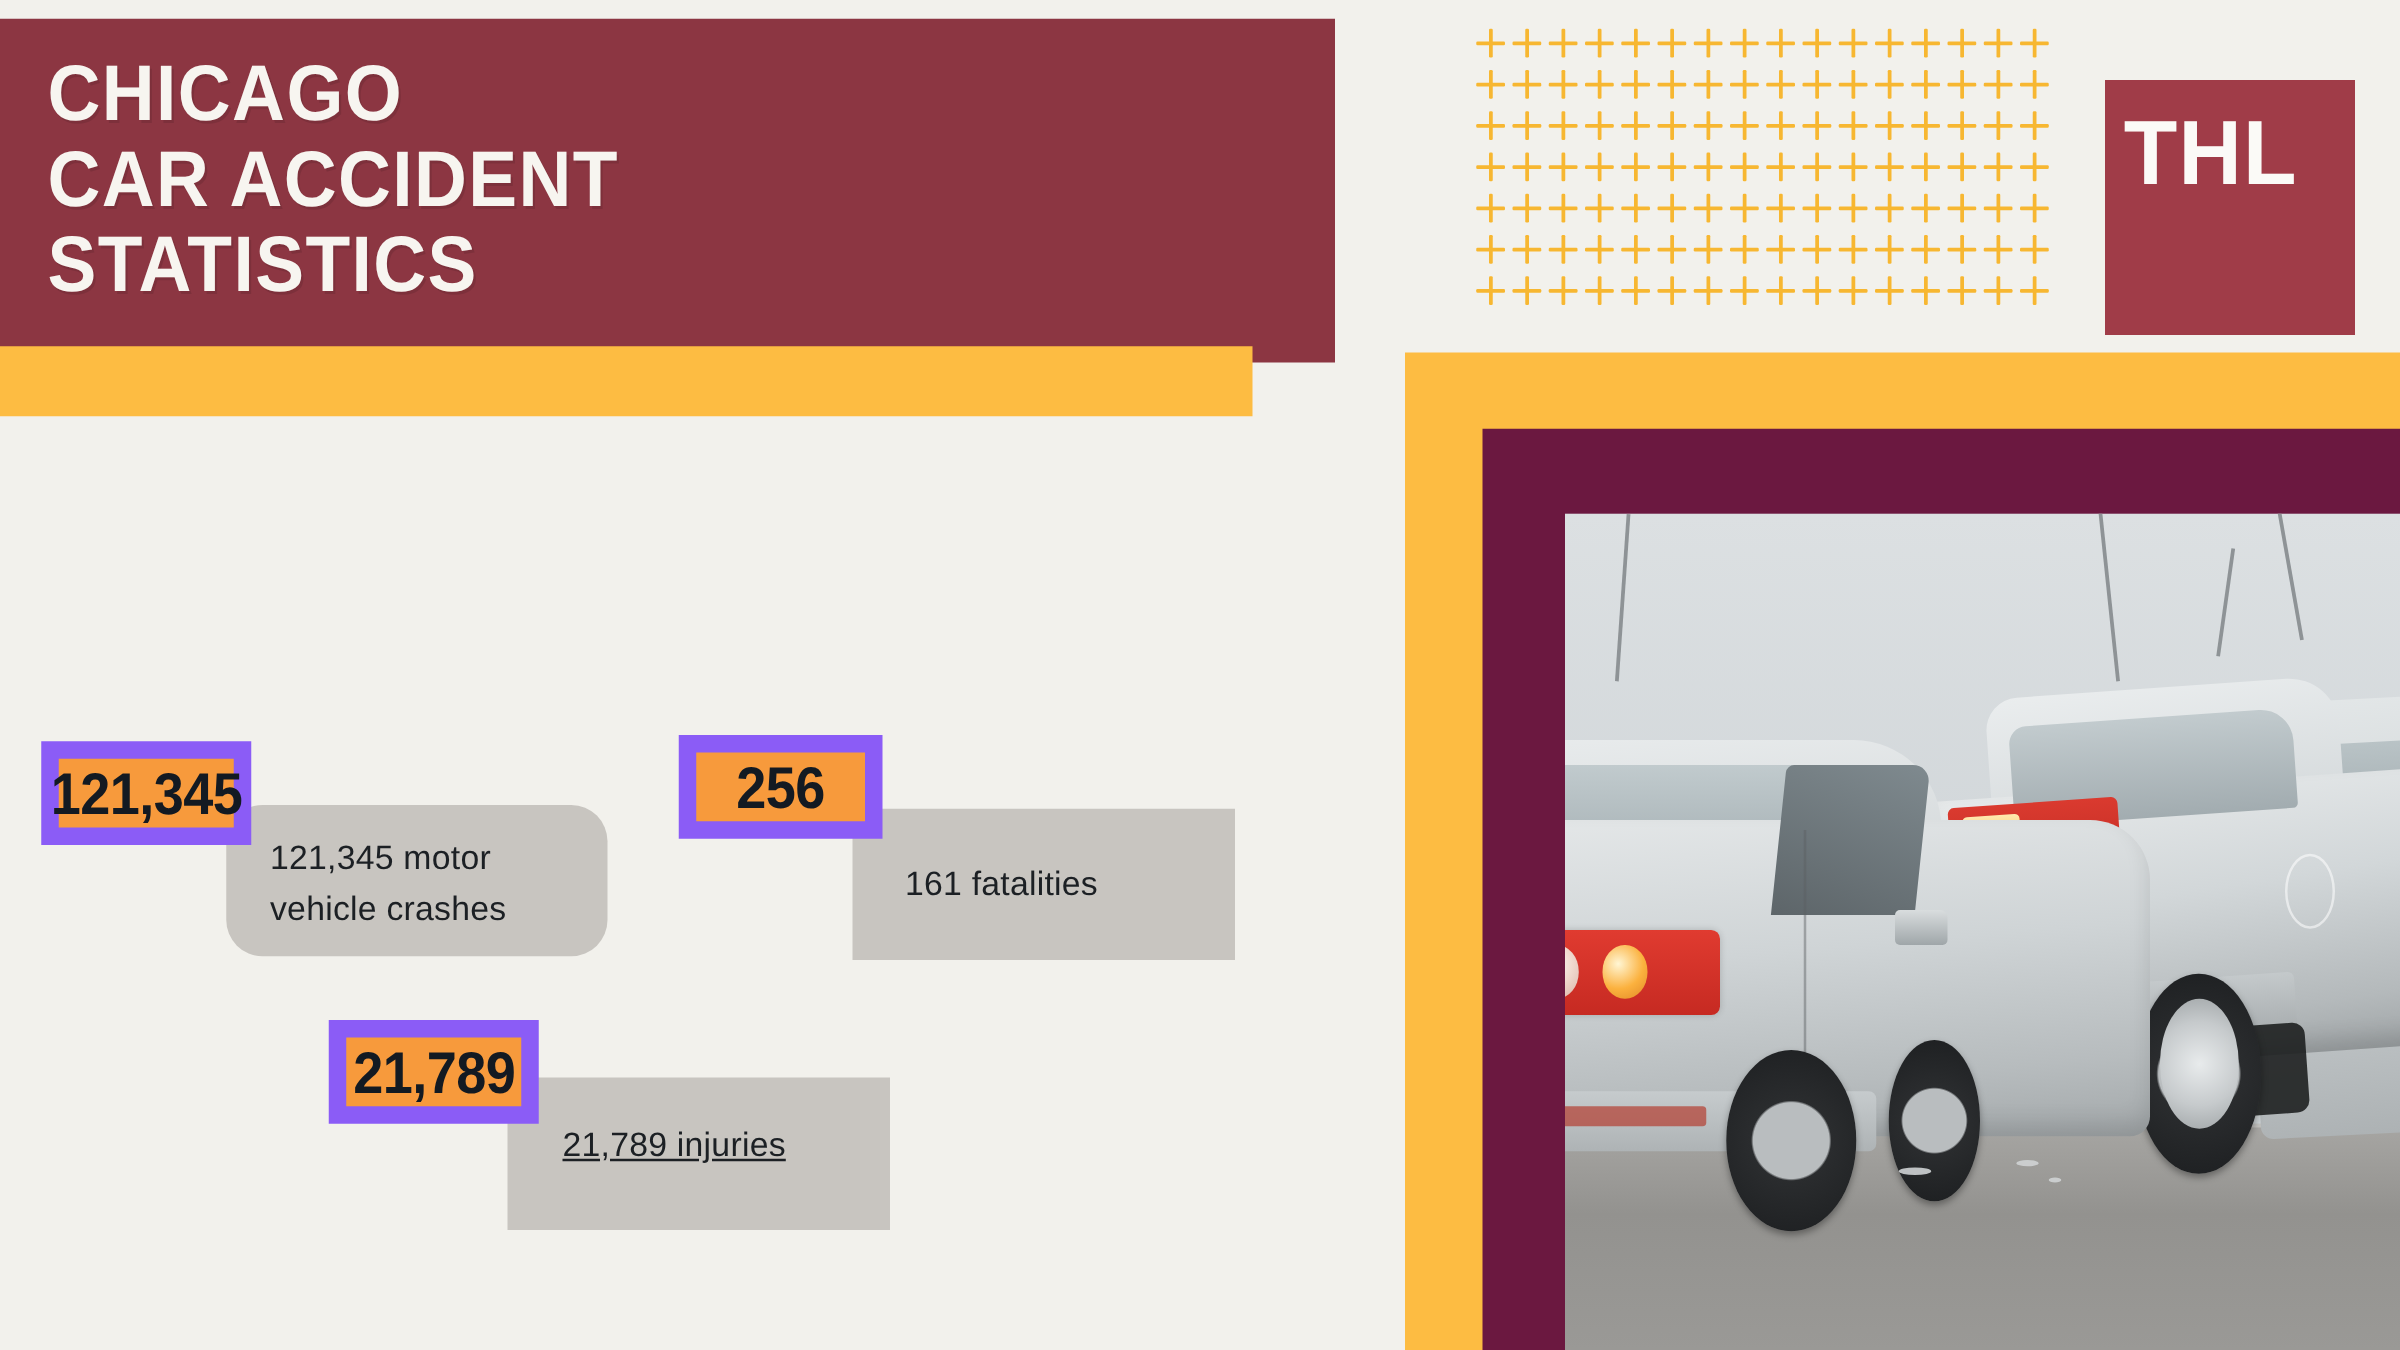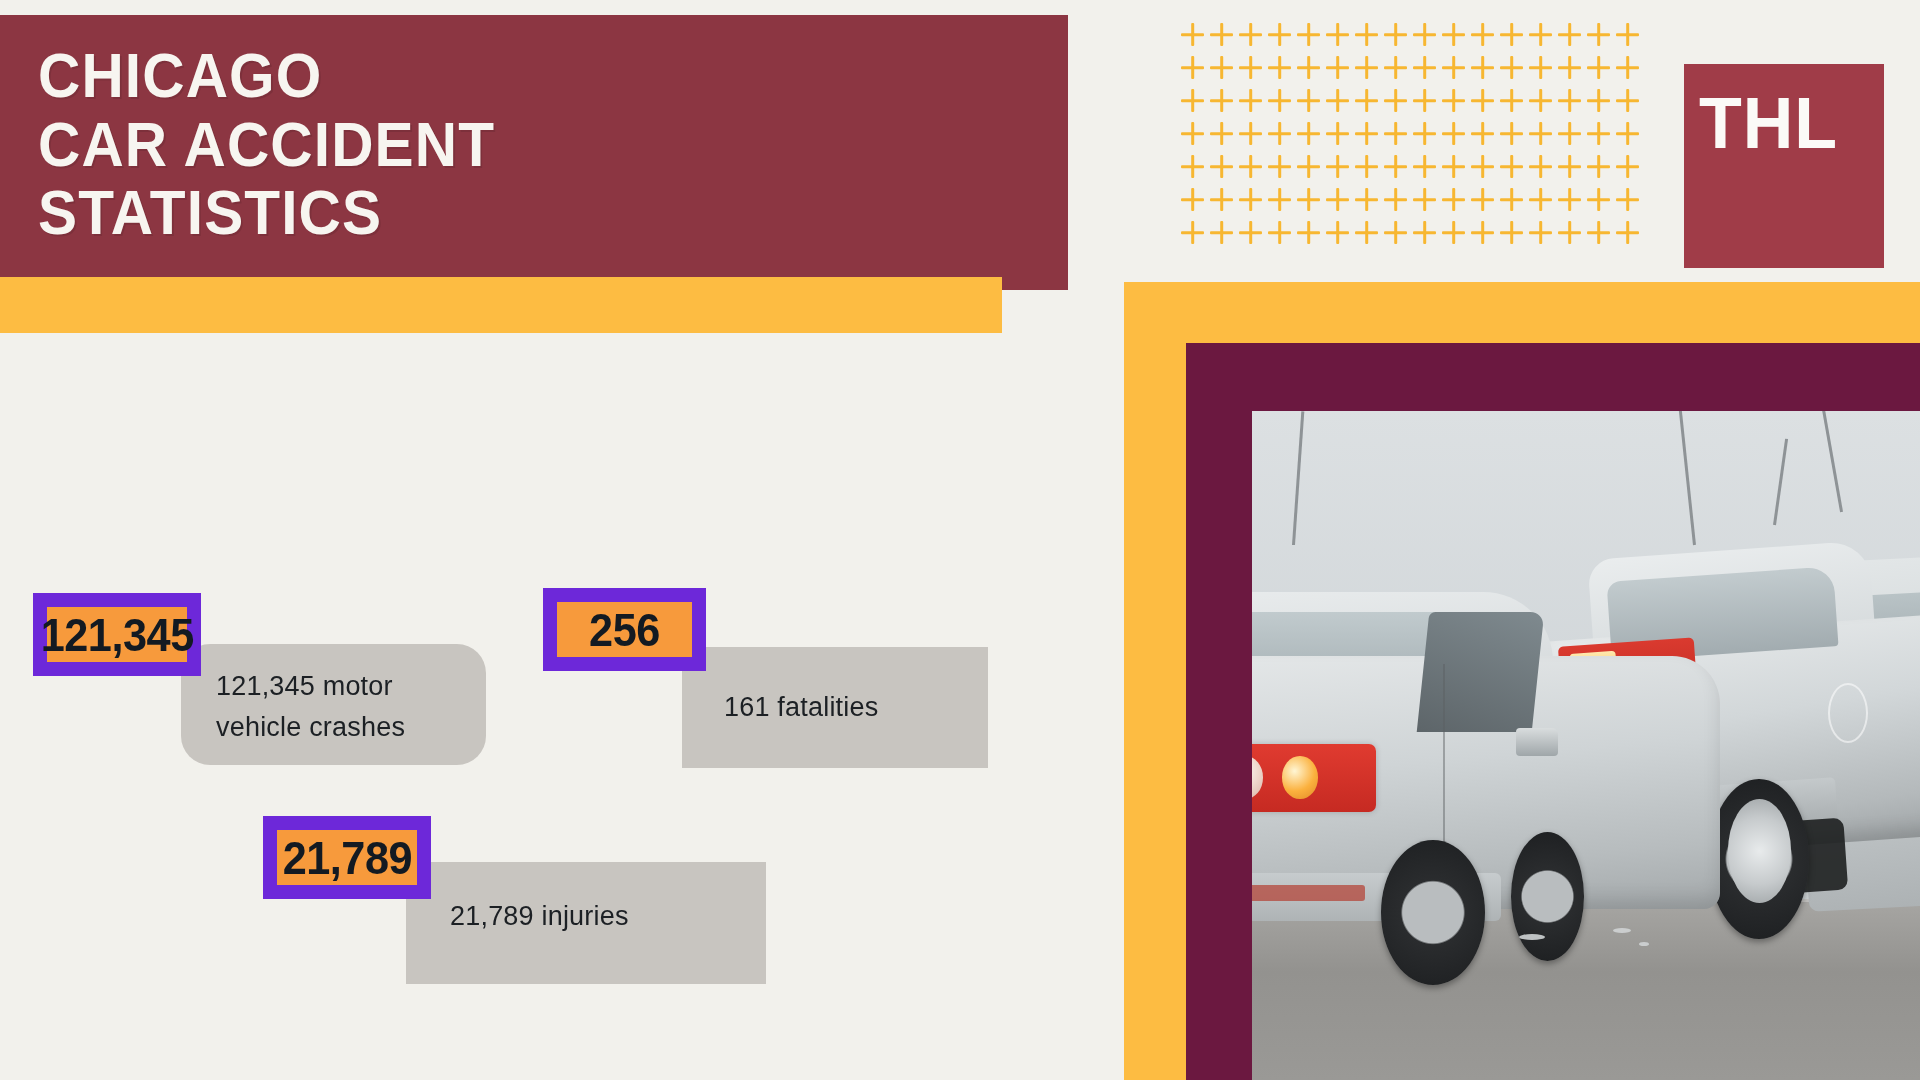--- a/index.html
+++ b/index.html
@@ -145,21 +145,21 @@
     font-family: "Liberation Sans", sans-serif;
     font-size: 27px;
     line-height: 1.52;
     letter-spacing: 0.2px;
     box-sizing: border-box;
     white-space: pre-line;
   }
 
   .badge-frame {
     position: absolute;
-    background: #6d28d9;
+    background: #8b5cf6;
     box-sizing: border-box;
     padding: 14px;
   }
   .badge {
     background: #F79A3C;
     color: #131A22;
     font-family: "Liberation Sans Narrow", "Liberation Sans", sans-serif;
     font-weight: bold;
     font-size: 47px;
     line-height: 1;
@@ -197,22 +197,23 @@
     padding: 40px 0 0 42px;
   }
   #stat2 .badge-frame {
     left: 543px; top: 588px;
     width: 163px; height: 83px;
   }
 
   
   #stat3 .stat-label-box {
     left: 406px; top: 862px;
-    width: 360px; height: 122px;
+    width: 306px; height: 122px;
     padding: 34px 0 0 44px;
+    text-decoration: underline;
   }
   #stat3 .badge-frame {
     left: 263px; top: 816px;
     width: 168px; height: 83px;
   }
 
   
   .photo-outer {
     position: absolute;
     left: 1124px;

